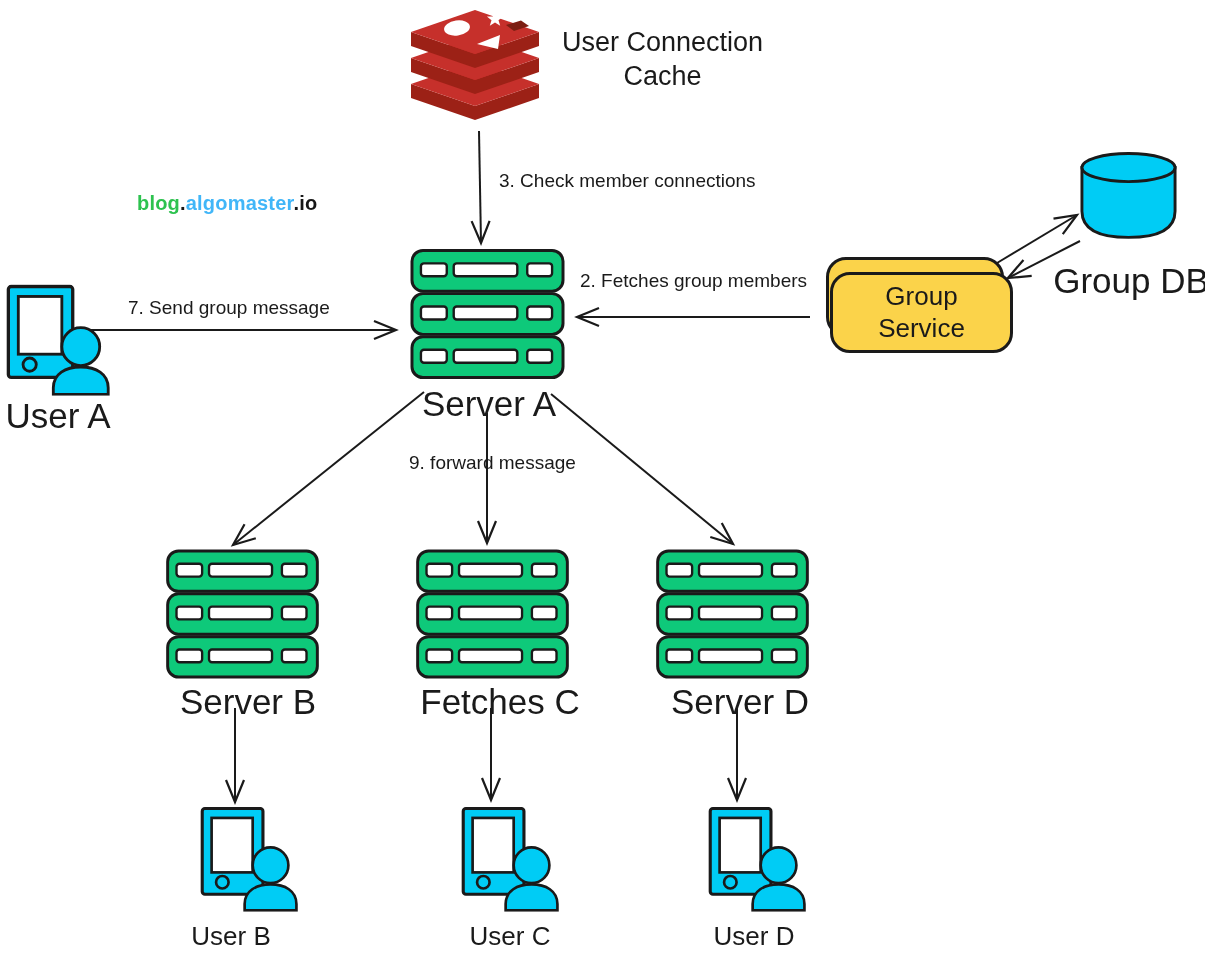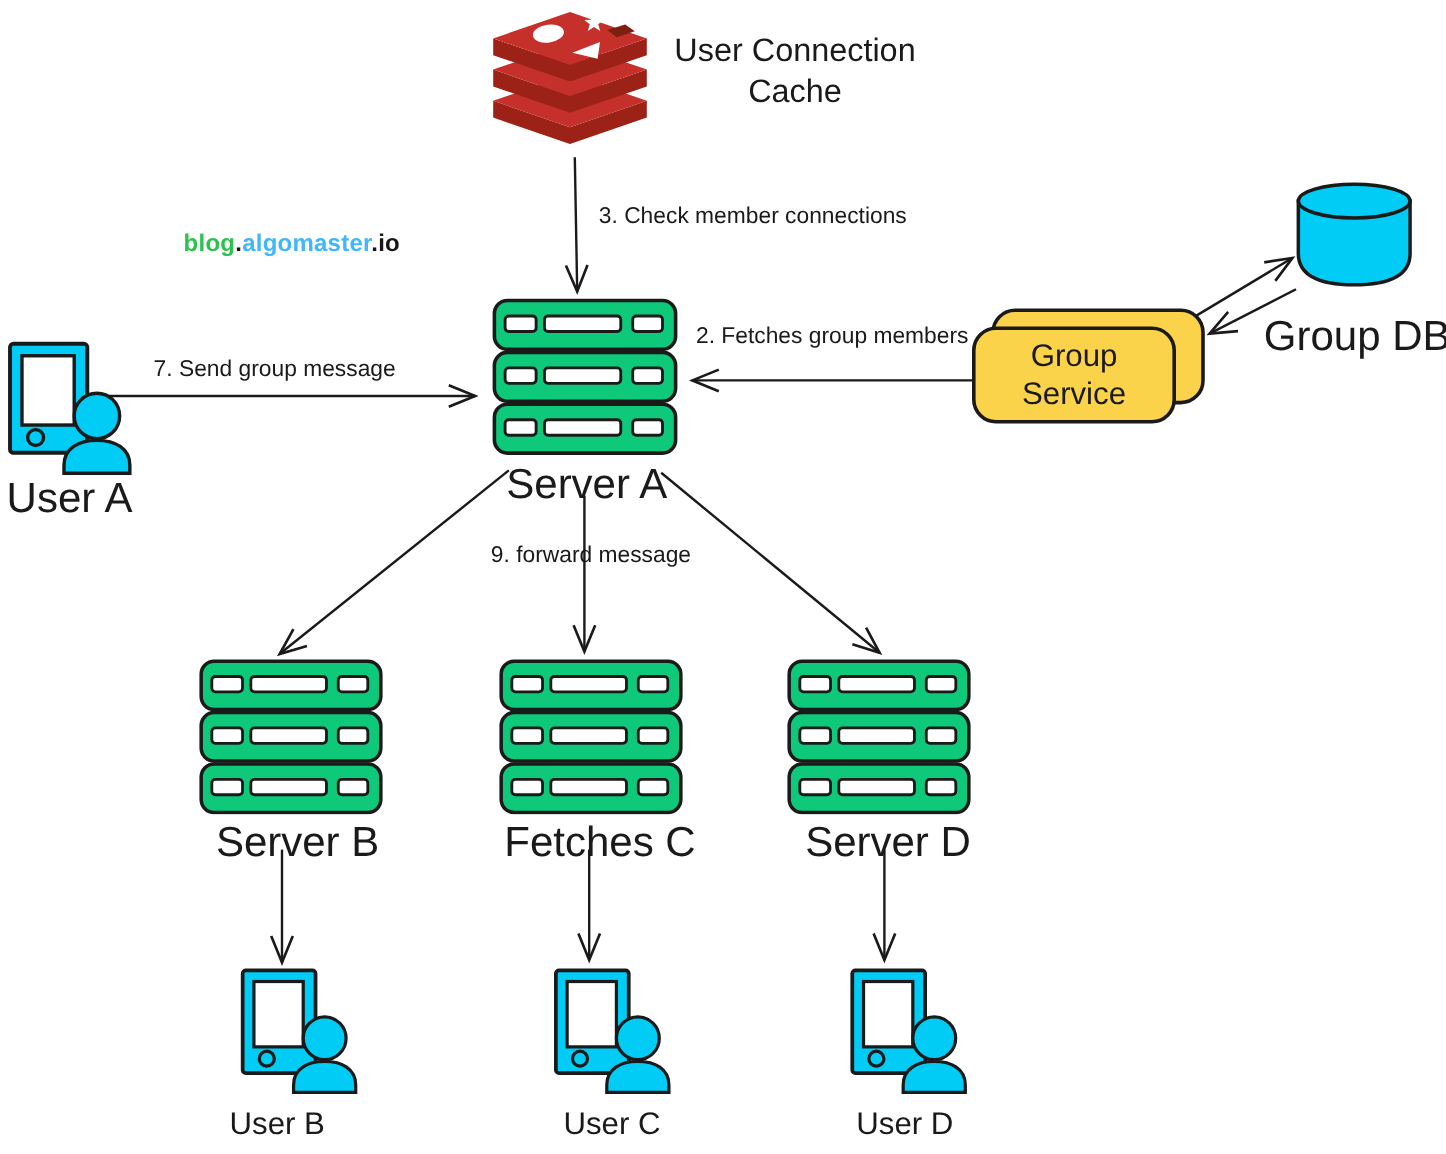--- a/index.html
+++ b/index.html
@@ -22,21 +22,21 @@
   }
   .svc-card{
     position:absolute;background:var(--service_yellow);
     border:3px solid #1a1a1a;border-radius:20px;box-sizing:border-box;
   }
   .svc-front{
     display:flex;flex-direction:column;align-items:center;justify-content:center;
     font-size:26px;line-height:1.2;
   }
   .watermark{
-    position:absolute;left:153px;top:192px;font-size:20px;font-weight:700;
+    position:absolute;left:137px;top:192px;font-size:20px;font-weight:700;
     letter-spacing:0.2px;
   }
   .wm-green{color:var(--watermark_green);}
   .wm-blue{color:var(--watermark_blue);}
   .wm-dark{color:#161616;}
 </style>
 </head>
 <body>
 
 <div class="canvas">
@@ -129,21 +129,21 @@
   <div class="node-label" style="left:58px;top:397px">User A</div>
 
   <div class="icon" style="left:410px;top:248px;width:155px;height:132px">
     <svg viewBox="0 0 156 132">
         <use href="#sym-server"></use>
       </svg>
   </div>
   <div class="node-label" style="left:489px;top:385px">Server A</div>
 
   <div class="svc-card" style="left:826px;top:257px;width:178px;height:80px"></div>
-  <div class="svc-card svc-front" style="left:810px;top:272px;width:170px;height:81px">
+  <div class="svc-card svc-front" style="left:830px;top:272px;width:183px;height:81px">
     <div>Group</div>
     <div>Service</div>
   </div>
 
   <div class="icon" style="left:1080px;top:150px;width:97px;height:101px">
     <svg viewBox="0 0 100 102">
         <use href="#sym-db"></use>
       </svg>
   </div>
   <div class="node-label" style="left:1131px;top:262px">Group DB</div>

